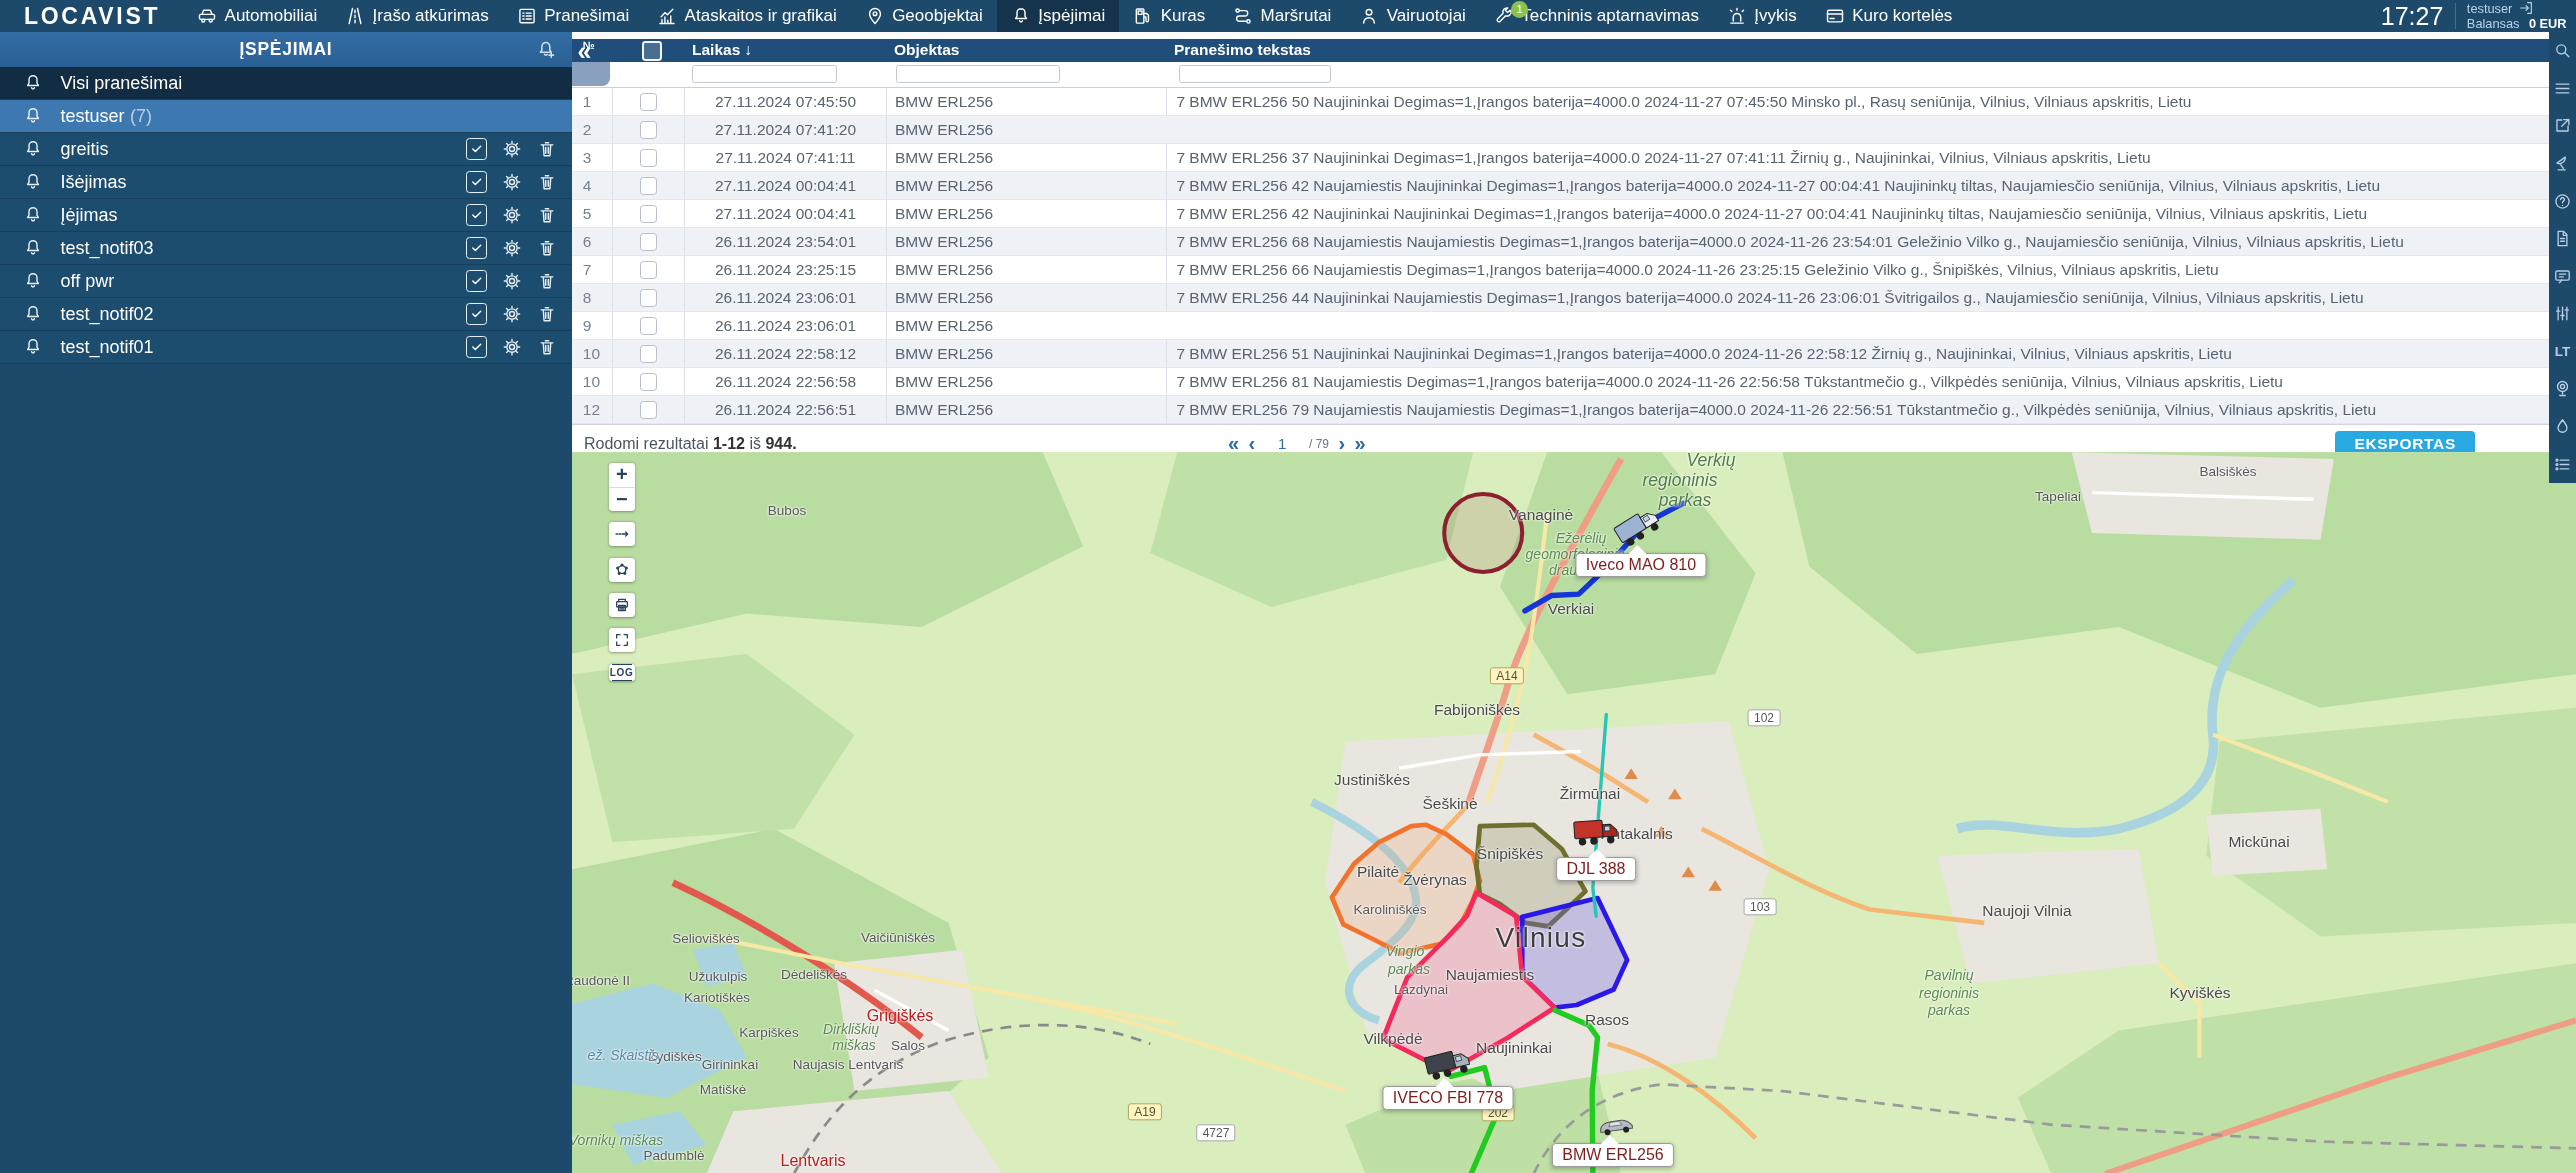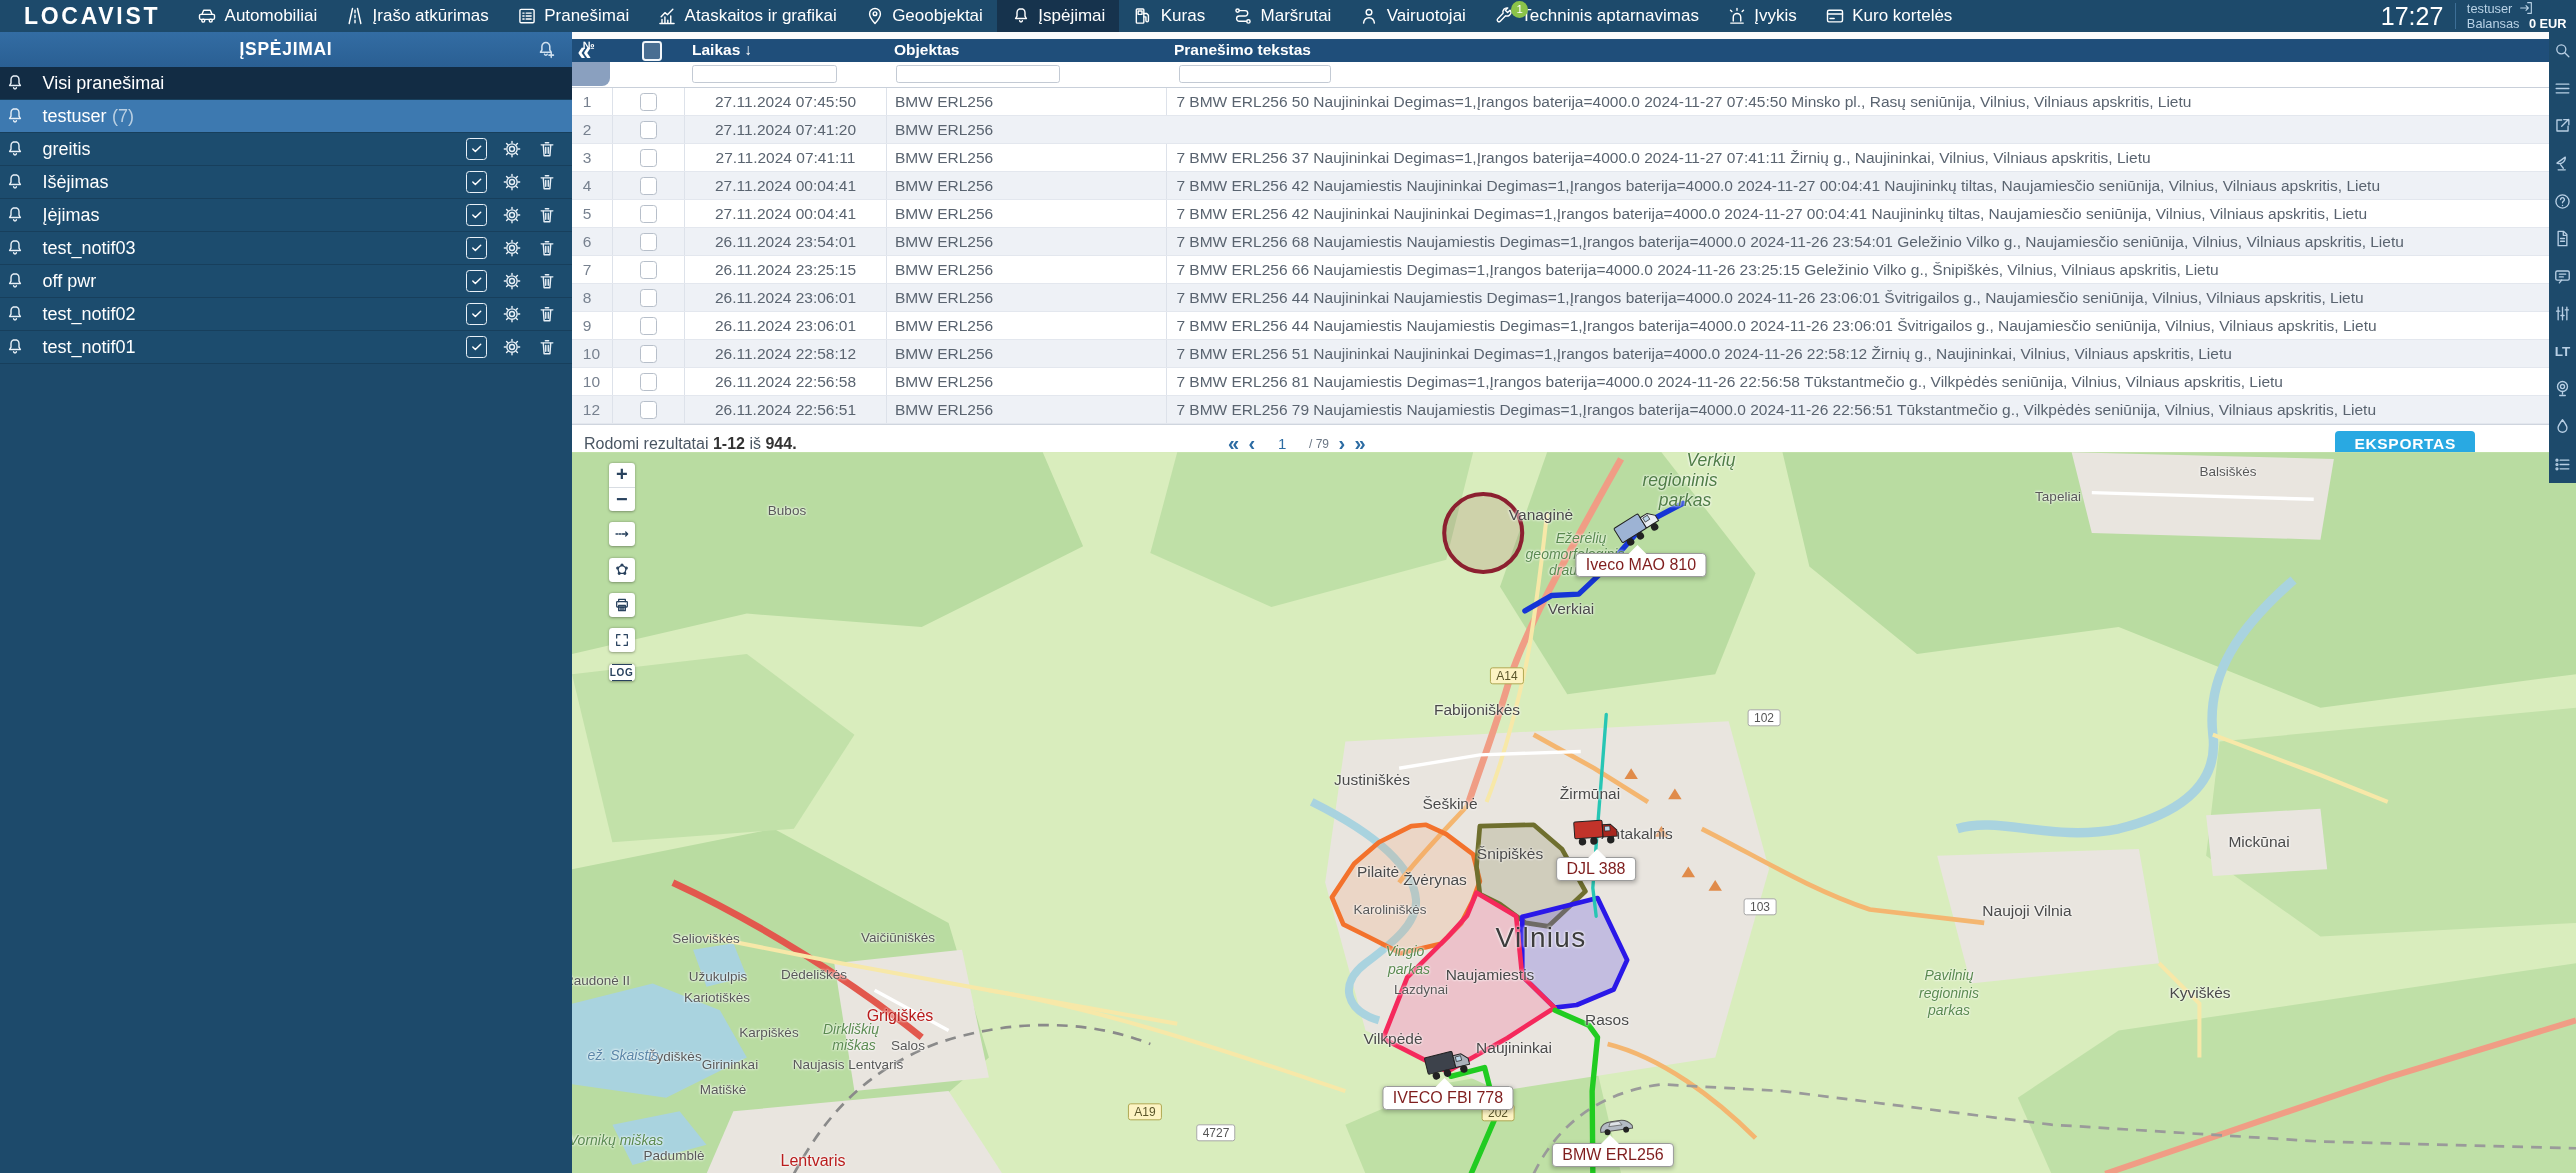--- a/index.html
+++ b/index.html
@@ -15,21 +15,21 @@
   .nav-right{margin-left:auto;display:flex;align-items:center;height:48px;padding-right:9.4px;}
   .clock{font-size:25px;font-weight:400;margin-right:12px;}
   .nav-divider{width:0.7px;height:25.6px;background:#3d6f97;margin-right:10.8px;}
   .user-col{display:flex;flex-direction:column;justify-content:center;font-size:12.8px;line-height:15.5px;color:#b9d2e6;}
   .user-line{display:flex;align-items:center;gap:5.4px;}
   .balance-value{color:#fff;font-weight:bold;margin-left:4px;}
   
   .sidebar{position:absolute;left:0;top:32px;width:572px;height:1141px;background:#1d4a6b;z-index:40;}
   .side-header{height:35px;background:linear-gradient(#336da4,#2a5f93);display:flex;align-items:center;justify-content:center;color:#fff;font-weight:bold;font-size:17.5px;letter-spacing:0.7px;position:relative;}
   .side-header .hdr-ic{position:absolute;right:15px;top:6.7px;color:#cfe0ef;}
-  .side-item{height:32px;display:flex;align-items:center;padding-left:5px;color:#fff;font-size:18px;background:#1c4c6e;border-bottom:0.7px solid #173f5c;cursor:pointer;position:relative;}
+  .side-item{height:32px;display:flex;align-items:center;padding-left:23px;color:#fff;font-size:18px;background:#1c4c6e;border-bottom:0.7px solid #173f5c;cursor:pointer;position:relative;}
   .side-item.selected{background:#122c44;}
   .side-item.highlight{background:#3d79b0;}
   .side-item .bell{margin-right:17.5px;color:#e8f0f7;}
   .side-item .dim{color:#b9cfe2;margin-left:5.4px;}
   .side-controls{position:absolute;right:15px;display:flex;align-items:center;gap:15px;}
   .cbx{width:19px;height:20px;border:1.3px solid #e8f0f7;border-radius:3.4px;display:flex;align-items:center;justify-content:center;color:#fff;}
   .gearglyph{color:#e8f0f7;}
   .trashglyph{color:#e8f0f7;}
   
   .main{position:absolute;left:572px;top:32px;width:2004px;height:420px;background:#fff;}
@@ -526,21 +526,20 @@
         <div class="cell col-obj">BMW ERL256</div>
         <div class="cell col-txt">7 BMW ERL256 44 Naujininkai Naujamiestis Degimas=1,Įrangos baterija=4000.0 2024-11-26 23:06:01 Švitrigailos g., Naujamiesčio seniūnija, Vilnius, Vilniaus apskritis, Lietu</div>
       </div>
       <div class="trow">
         <div class="col-num">9</div>
         <div class="cell col-chk" style="justify-content:center;">
           <span class="row-cbx"></span>
         </div>
         <div class="cell col-time">26.11.2024 23:06:01</div>
         <div class="cell col-obj">BMW ERL256</div>
-        <div class="cell col-txt">7 BMW ERL256 44 Naujamiestis Naujamiestis Degimas=1,Įrangos baterija=4000.0 2024-11-26 23:06:01 Švitrigailos g., Naujamiesčio seniūnija, Vilnius, Vilniaus apskritis, Lietu</div>
       </div>
       <div class="trow alt">
         <div class="col-num">10</div>
         <div class="cell col-chk" style="justify-content:center;">
           <span class="row-cbx"></span>
         </div>
         <div class="cell col-time">26.11.2024 22:58:12</div>
         <div class="cell col-obj">BMW ERL256</div>
         <div class="cell col-txt">7 BMW ERL256 51 Naujininkai Naujininkai Degimas=1,Įrangos baterija=4000.0 2024-11-26 22:58:12 Žirnių g., Naujininkai, Vilnius, Vilniaus apskritis, Lietu</div>
       </div>

